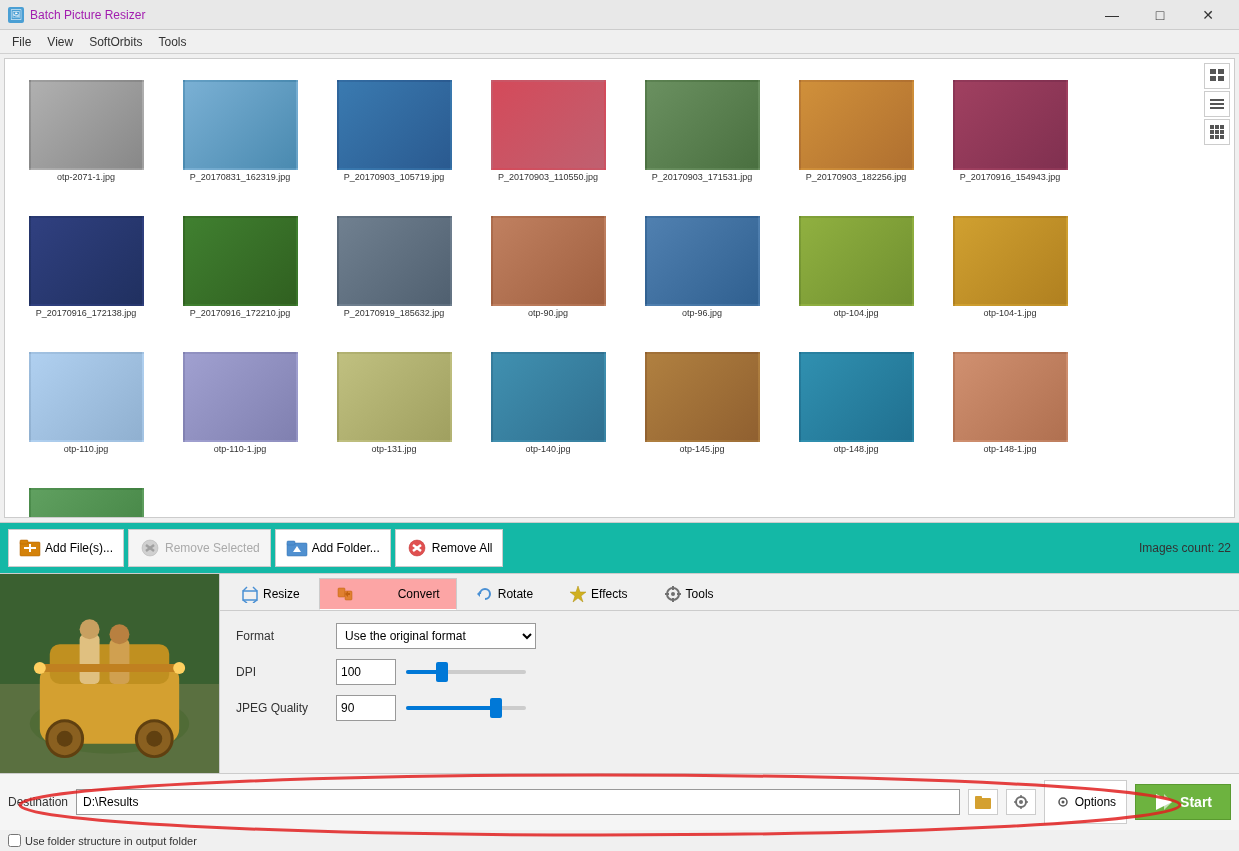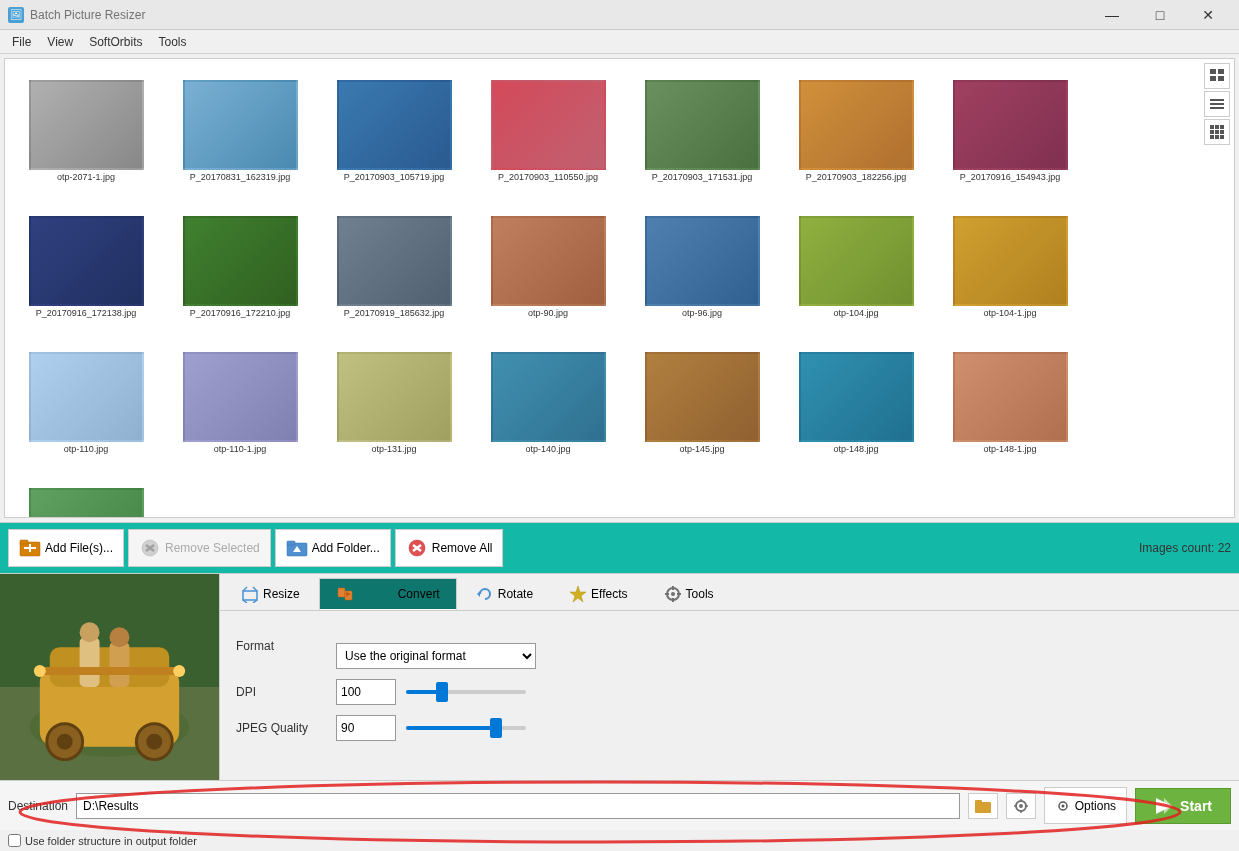--- a/index.html
+++ b/index.html
@@ -1,21 +1,21 @@
 <!DOCTYPE html>
 <html><head>
   <meta charset="utf-8">
   <style>
     * { box-sizing: border-box; margin: 0; padding: 0; }
     body { font-family: 'Segoe UI', Tahoma, Geneva, Verdana, sans-serif; font-size: 12px; background: #f0f0f0; overflow: hidden; }
     
     
     .title-bar { background: #e8e8e8; height: 30px; display: flex; align-items: center; padding: 0 8px; border-bottom: 1px solid #ccc; user-select: none; }
     .title-bar-icon { width: 16px; height: 16px; background: #4a9fd4; border-radius: 2px; margin-right: 6px; display: flex; align-items: center; justify-content: center; font-size: 10px; color: white; }
-    .title-bar-text { flex: 1; font-size: 12px; color: #737373; }
+    .title-bar-text { flex: 1; font-size: 12px; color: #a21caf; }
     .title-bar-controls { display: flex; gap: 2px; }
     .title-bar-btn { width: 46px; height: 30px; display: flex; align-items: center; justify-content: center; cursor: pointer; font-size: 14px; color: #333; }
     
     
     .menu-bar { background: #f0f0f0; height: 24px; display: flex; align-items: center; padding: 0 4px; border-bottom: 1px solid #d0d0d0; }
     .menu-item { padding: 2px 8px; font-size: 12px; color: #333; cursor: pointer; }
     
     
     .app-body { display: flex; flex-direction: column; height: calc(851px - 54px); background: #f0f0f0; }
     
@@ -33,41 +33,41 @@
     
     
     .bottom-panel { display: flex; background: #f0f0f0; border-top: 1px solid #ccc; min-height: 250px; }
     .preview-pane { width: 220px; min-width: 220px; background: #555; display: flex; align-items: center; justify-content: center; overflow: hidden; border-right: 1px solid #ccc; }
     
     .right-panel { flex: 1; padding: 0; display: flex; flex-direction: column; }
     
     
     .tab-bar { display: flex; border-bottom: 1px solid #ccc; background: #f0f0f0; padding: 4px 4px 0; }
     .tab { display: flex; align-items: center; gap: 4px; padding: 6px 16px; cursor: pointer; font-size: 12px; border: 1px solid transparent; margin-right: 2px; }
-    .tab.active { background: #0f766e; border: 1px solid #ccc; border-bottom: 1px solid white; gap: 44px; }
+    .tab.active { background: #fca5a5; border: 1px solid #ccc; border-bottom: 1px solid white; gap: 44px; }
     .tab-icon { width: 18px; height: 18px; display: flex; align-items: center; justify-content: center; }
     
     
     .form-area { padding: 12px 16px; flex: 1; }
     .form-row { display: flex; align-items: center; margin-bottom: 10px; gap: 10px; }
     .form-label { width: 90px; font-size: 12px; color: #333; }
     .form-control { height: 26px; border: 1px solid #999; background: white; font-size: 12px; padding: 0 4px; }
-    .form-select { width: 200px; margin-top: 20px; }
+    .form-select { width: 200px; }
     .form-input { width: 60px; text-align: left; }
     .slider-wrap { display: flex; align-items: center; gap: 4px; }
     .slider-track { width: 120px; height: 4px; background: #ccc; position: relative; border-radius: 2px; }
     .slider-fill { height: 100%; background: #0078d7; border-radius: 2px; }
     .slider-thumb { width: 12px; height: 20px; background: #0078d7; position: absolute; top: -8px; border-radius: 2px; cursor: pointer; }
     
     
     .dest-bar { background: #f5f5f5; border-top: 1px solid #ccc; padding: 6px 8px; display: flex; align-items: center; gap: 8px; }
     .dest-label { font-size: 12px; color: #333; white-space: nowrap; }
     .dest-input { flex: 1; height: 26px; border: 1px solid #999; background: white; font-size: 12px; padding: 0 6px; }
     .dest-btn { width: 30px; height: 26px; background: white; border: 1px solid #ccc; display: flex; align-items: center; justify-content: center; cursor: pointer; font-size: 14px; }
-    .options-btn { display: flex; align-items: center; gap: 4px; padding: 4px 10px; background: white; border: 1px solid #ccc; cursor: pointer; height: 37px; font-size: 12px; }
+    .options-btn { display: flex; align-items: center; gap: 4px; padding: 4px 10px; background: white; border: 1px solid #ccc; cursor: pointer; height: 44px; font-size: 12px; }
     .folder-check { display: flex; align-items: center; gap: 4px; font-size: 11px; color: #333; padding: 4px 8px; }
     
     
     .start-btn { background: #6db33f; border: 1px solid #5a9a30; color: white; font-size: 14px; font-weight: bold; padding: 6px 18px; cursor: pointer; display: flex; align-items: center; gap: 6px; height: 36px; }
     
     
     .tc1 { background: linear-gradient(135deg, #b0b0b0 0%, #888 100%); }
     .tc2 { background: linear-gradient(135deg, #7ab0d4 0%, #4a8ab0 100%); }
     .tc3 { background: linear-gradient(135deg, #3a7ab0 0%, #2a5a90 100%); }
     .tc4 { background: linear-gradient(135deg, #d44a5a 0%, #c06070 100%); }

